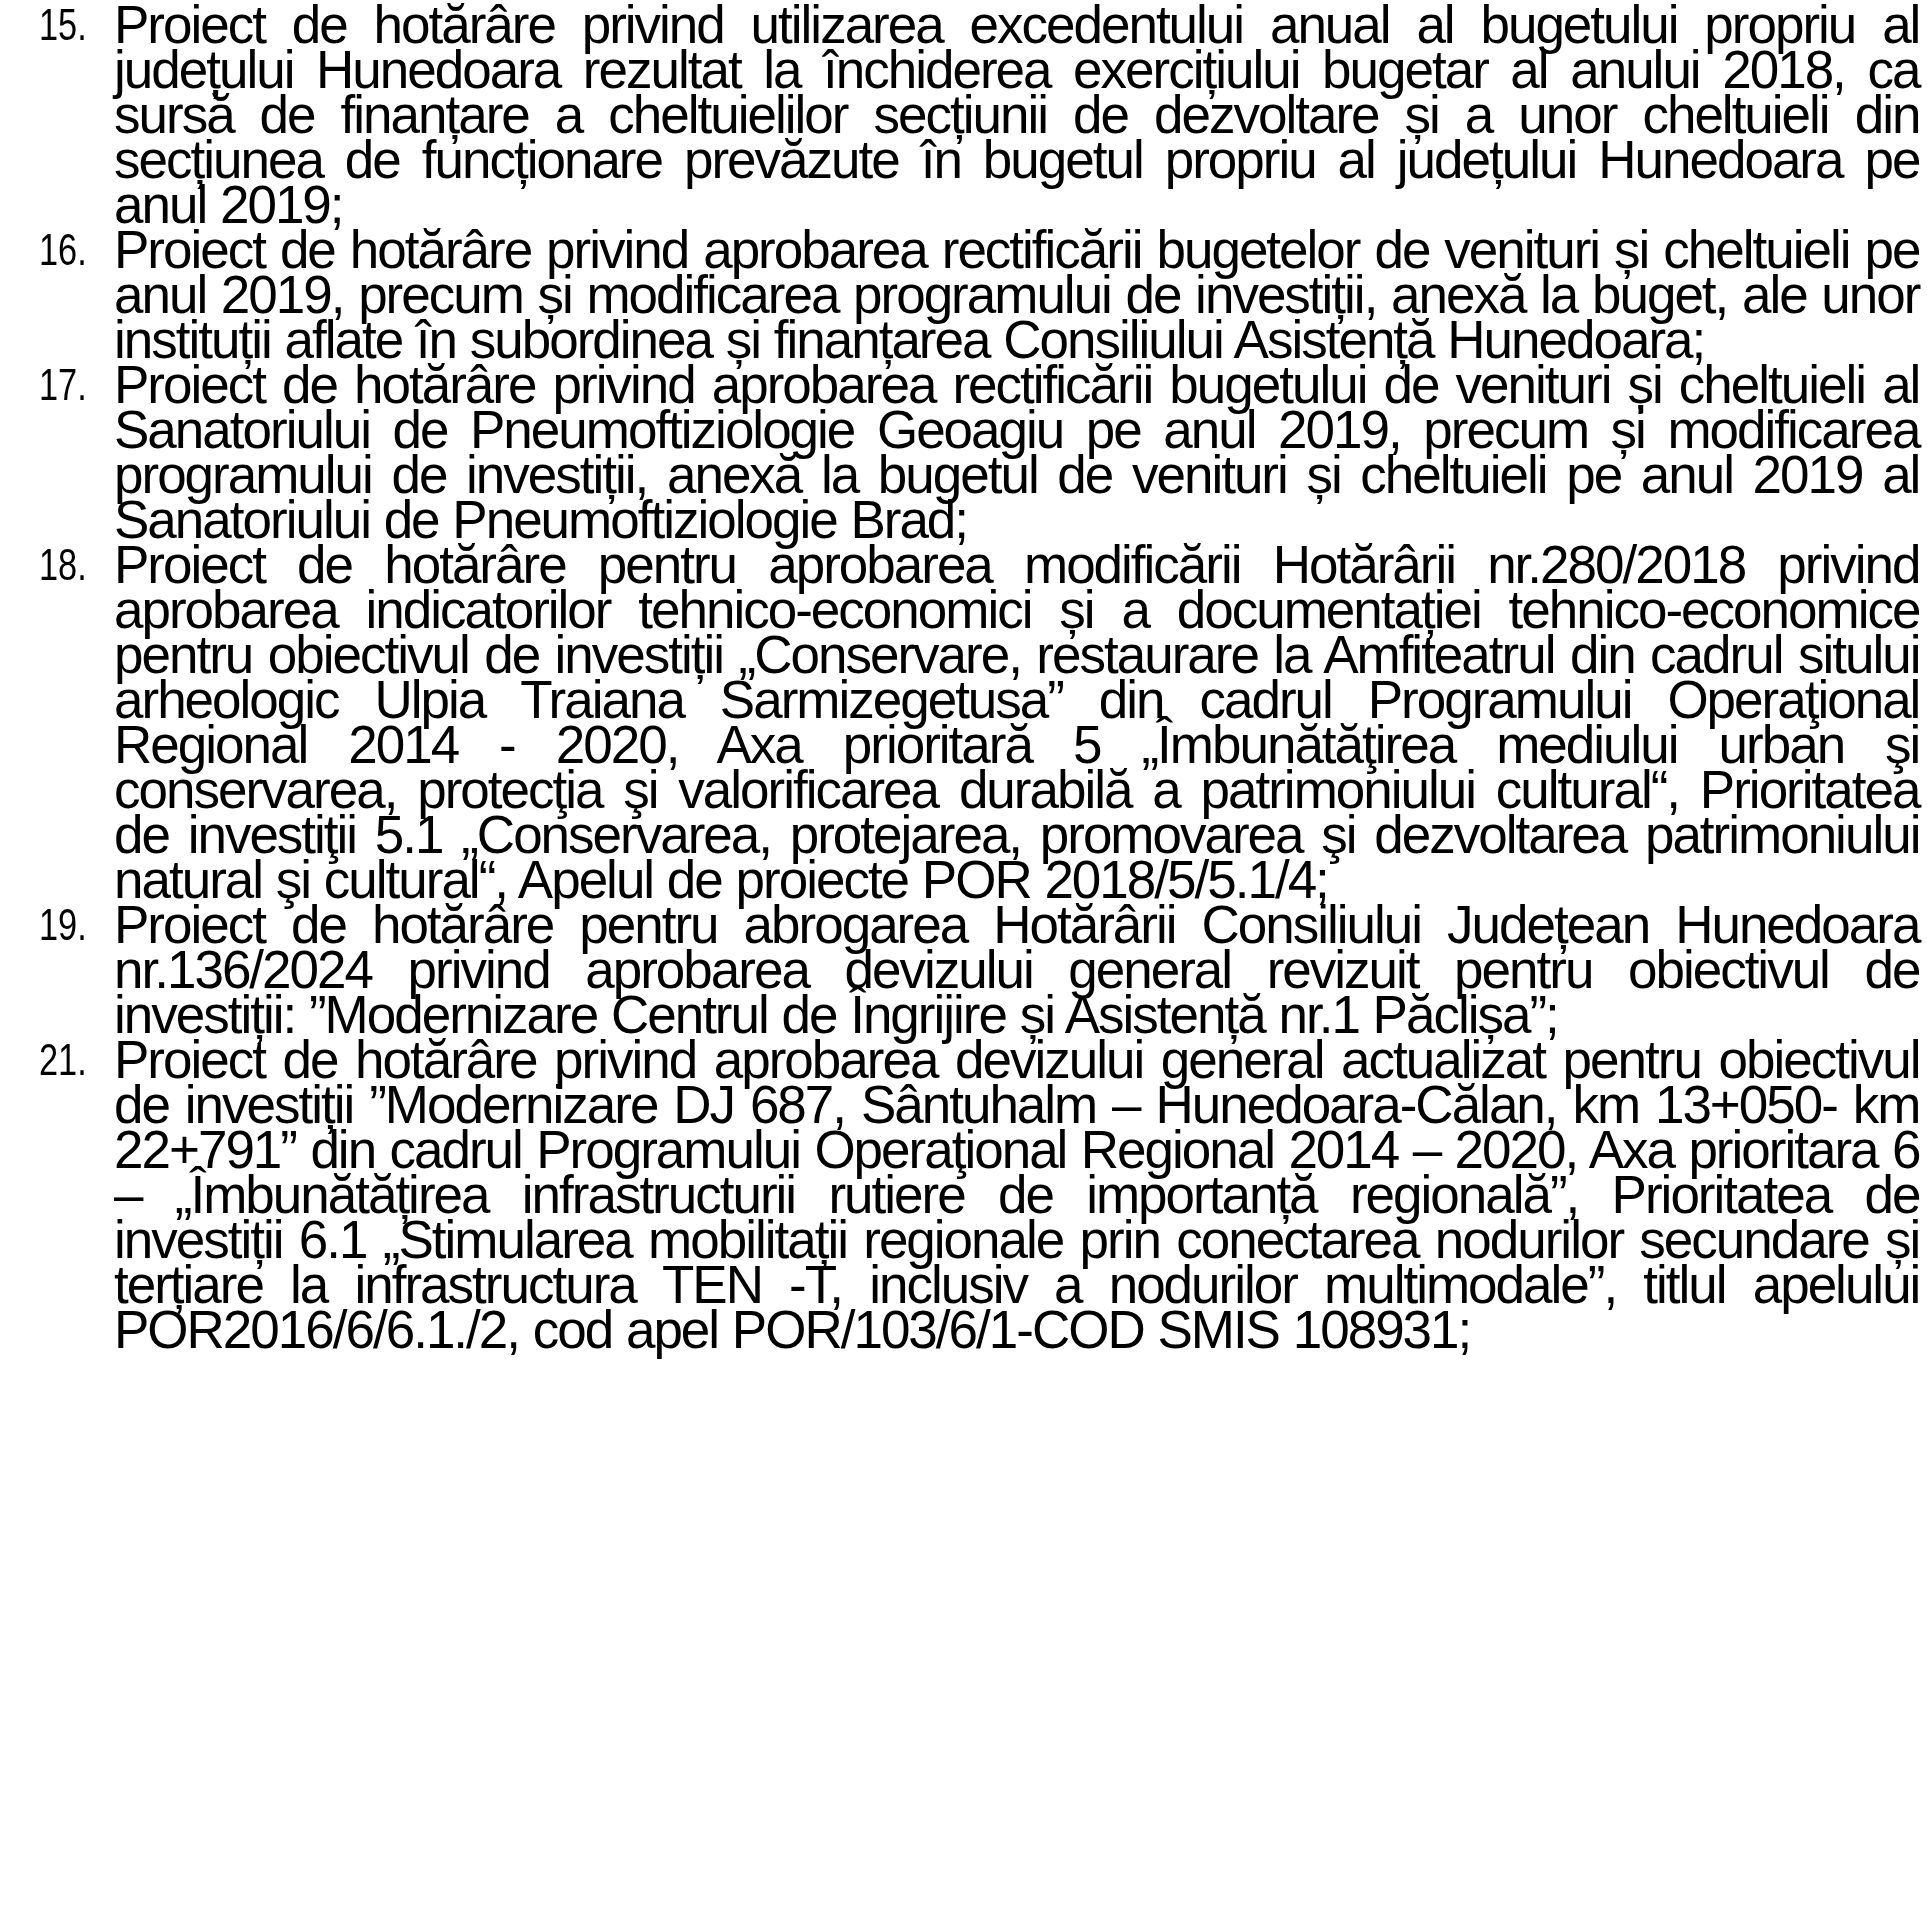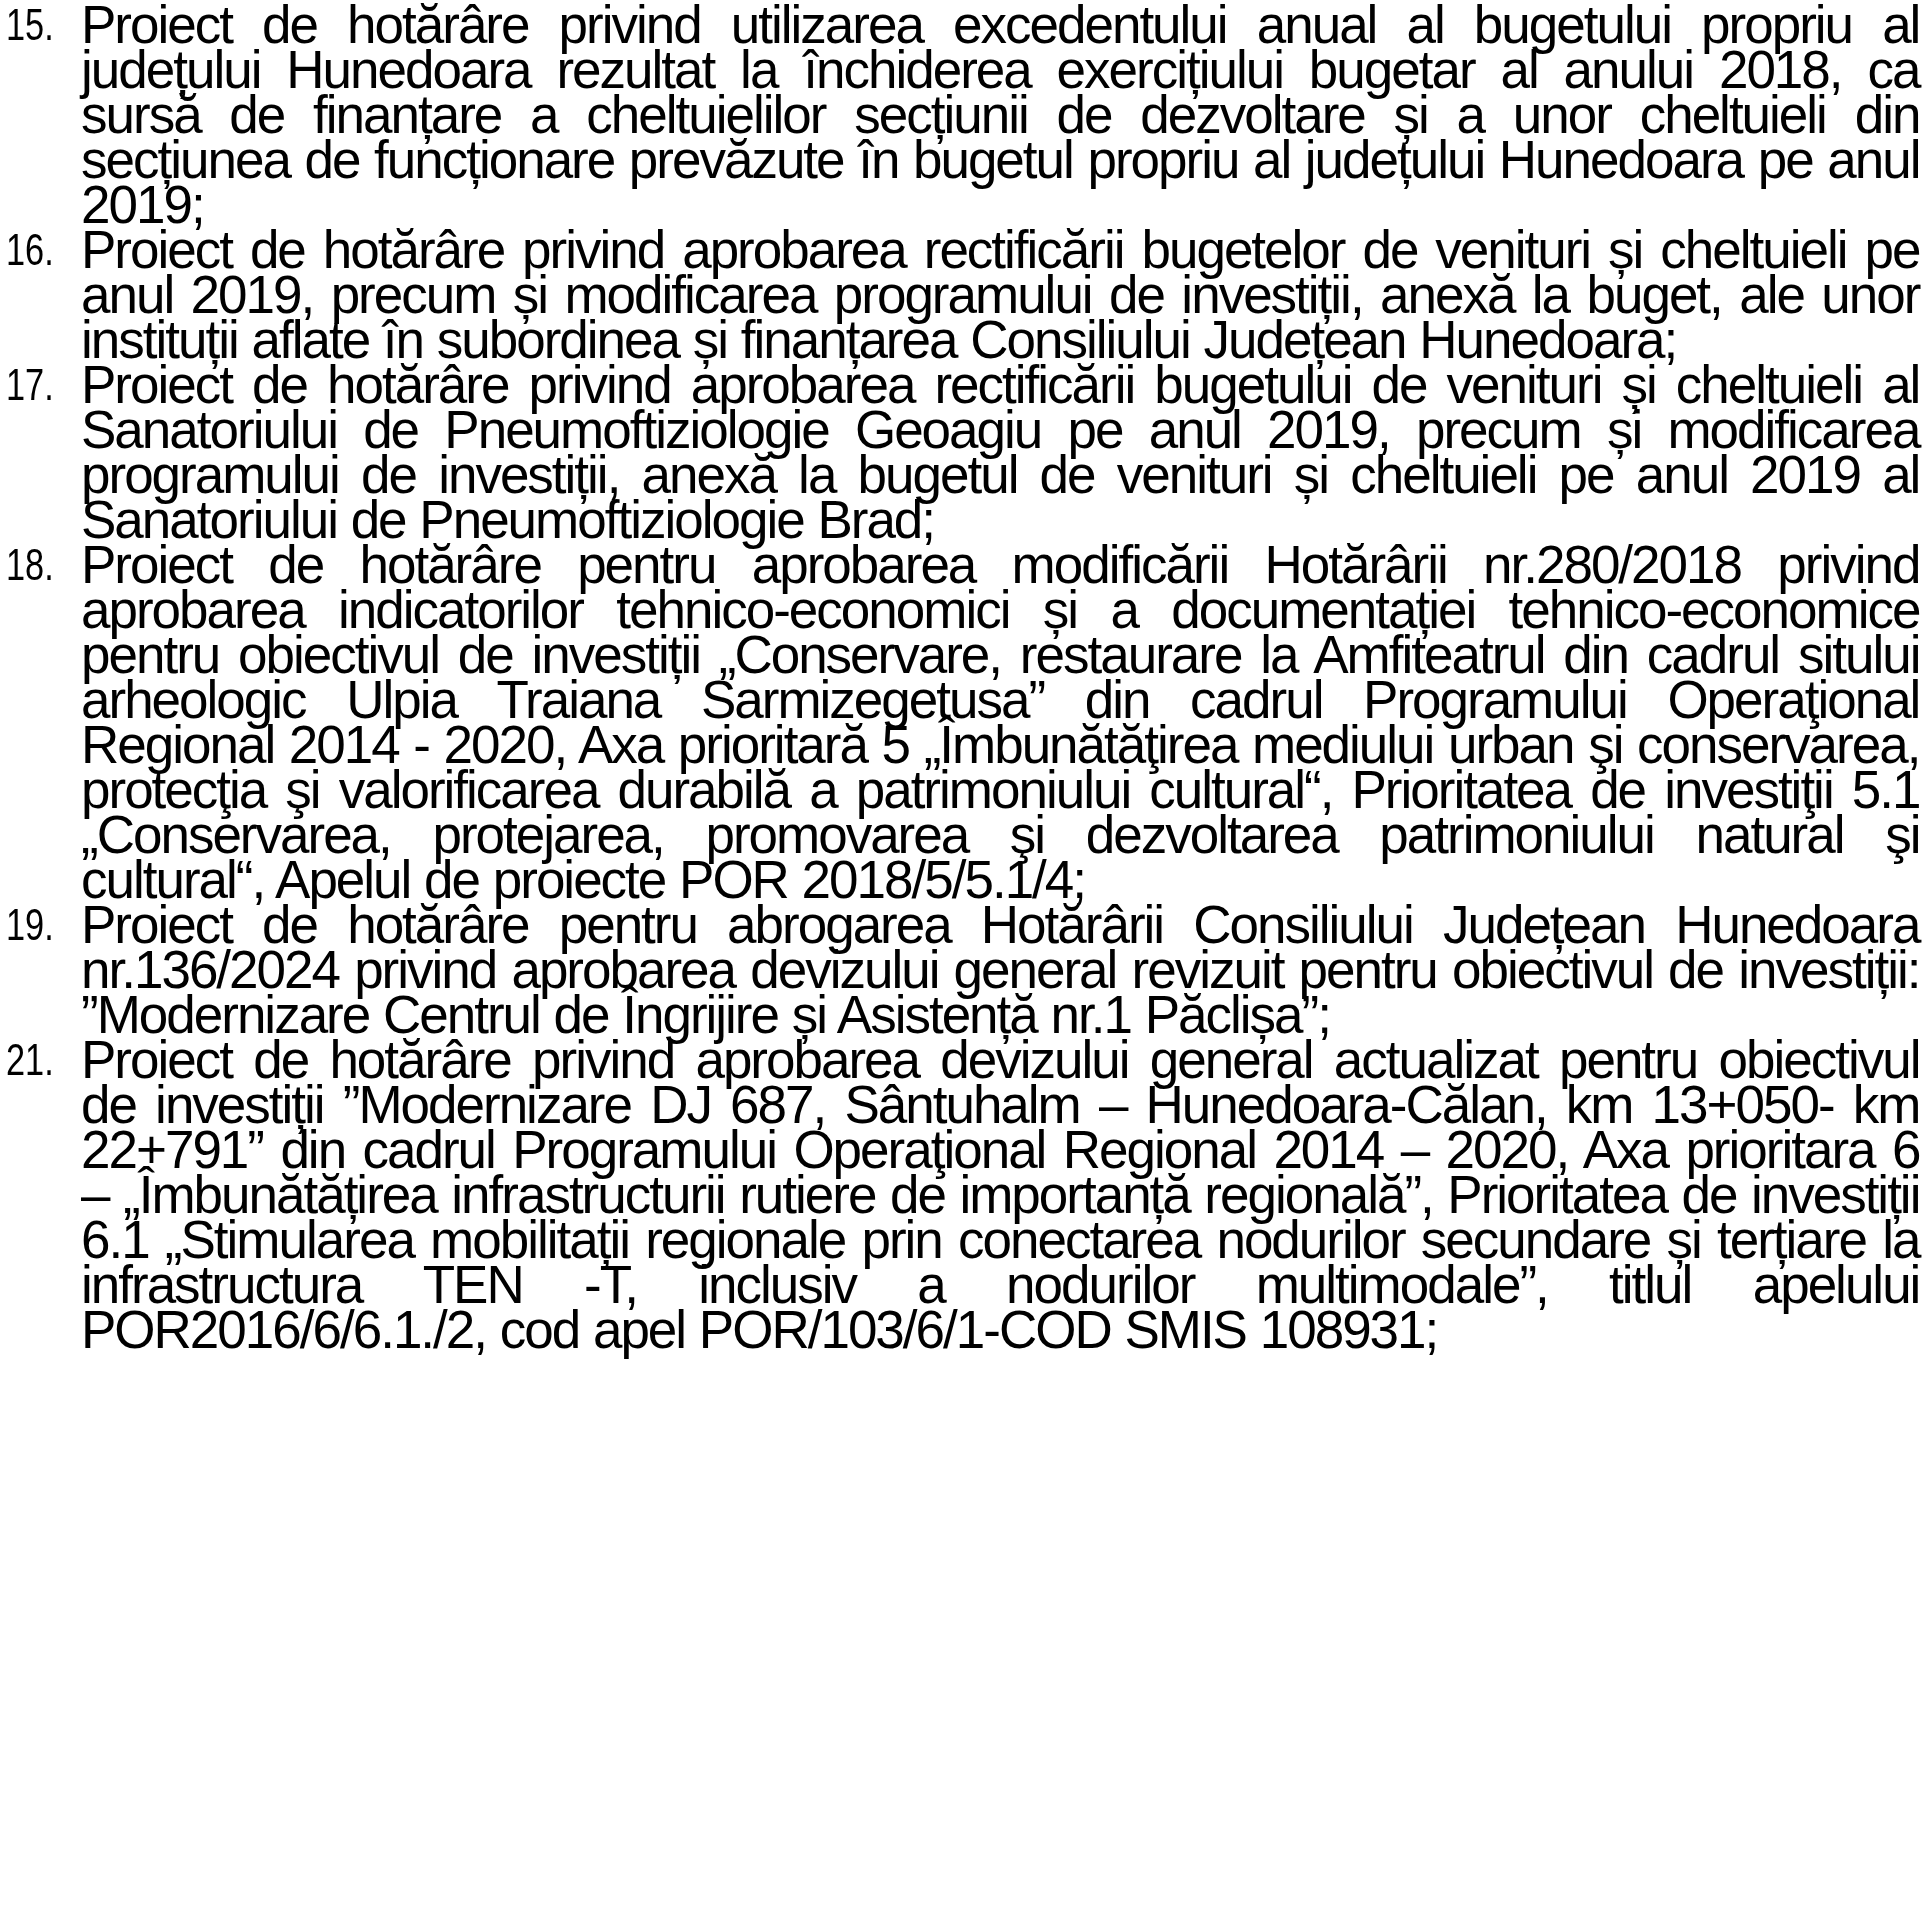--- a/index.html
+++ b/index.html
@@ -23,20 +23,21 @@
     }
     ol.agenda {
       list-style: none;
       margin: 0;
       padding: 0;
     }
     .agenda-item {
       position: relative;
       padding-left: 81px;
       padding-right: 8.6px;
+      margin-left: 33px;
     }
     .item-number {
       position: absolute;
       left: 5.7px;
       top: 0;
       font-size: 44px;
       line-height: 45px;
       transform: scaleX(0.78);
       transform-origin: left top;
       white-space: nowrap;
@@ -55,21 +56,21 @@
 <body>
 
 <div class="page">
   <ol class="agenda">
     <li class="agenda-item">
       <span class="item-number">15.</span>
       <span class="item-text">Proiect de hotărâre privind utilizarea excedentului anual al bugetului propriu al județului Hunedoara rezultat la închiderea exercițiului bugetar al anului 2018, ca sursă de finanțare a cheltuielilor secțiunii de dezvoltare și a unor cheltuieli din secțiunea de funcționare prevăzute în bugetul propriu al județului Hunedoara pe anul 2019;</span>
     </li>
     <li class="agenda-item">
       <span class="item-number">16.</span>
-      <span class="item-text">Proiect de hotărâre privind aprobarea rectificării bugetelor de venituri și cheltuieli pe anul 2019, precum și modificarea programului de investiții, anexă la buget, ale unor instituții aflate în subordinea și finanțarea Consiliului Județean Hunedoara;</span>
+      <span class="item-text">Proiect de hotărâre privind aprobarea rectificării bugetelor de venituri și cheltuieli pe anul 2019, precum și modificarea programului de investiții, anexă la buget, ale unor instituții aflate în subordinea și finanțarea Consiliului Asistență Hunedoara;</span>
     </li>
     <li class="agenda-item">
       <span class="item-number">17.</span>
       <span class="item-text">Proiect de hotărâre privind aprobarea rectificării bugetului de venituri și cheltuieli al Sanatoriului de Pneumoftiziologie Geoagiu pe anul 2019, precum și modificarea programului de investiții, anexă la bugetul de venituri și cheltuieli pe anul 2019 al Sanatoriului de Pneumoftiziologie Brad;</span>
     </li>
     <li class="agenda-item">
       <span class="item-number">18.</span>
       <span class="item-text">Proiect de hotărâre pentru aprobarea modificării Hotărârii nr.280/2018 privind aprobarea indicatorilor tehnico-economici și a documentației tehnico-economice pentru obiectivul de investiții „Conservare, restaurare la Amfiteatrul din cadrul sitului arheologic Ulpia Traiana Sarmizegetusa” din cadrul Programului Operaţional Regional 2014 - 2020, Axa prioritară 5 „Îmbunătăţirea mediului urban şi conservarea, protecţia şi valorificarea durabilă a patrimoniului cultural“, Prioritatea de investiţii 5.1 „Conservarea, protejarea, promovarea şi dezvoltarea patrimoniului natural şi cultural“, Apelul de proiecte POR 2018/5/5.1/4;</span>
     </li>
     <li class="agenda-item">

